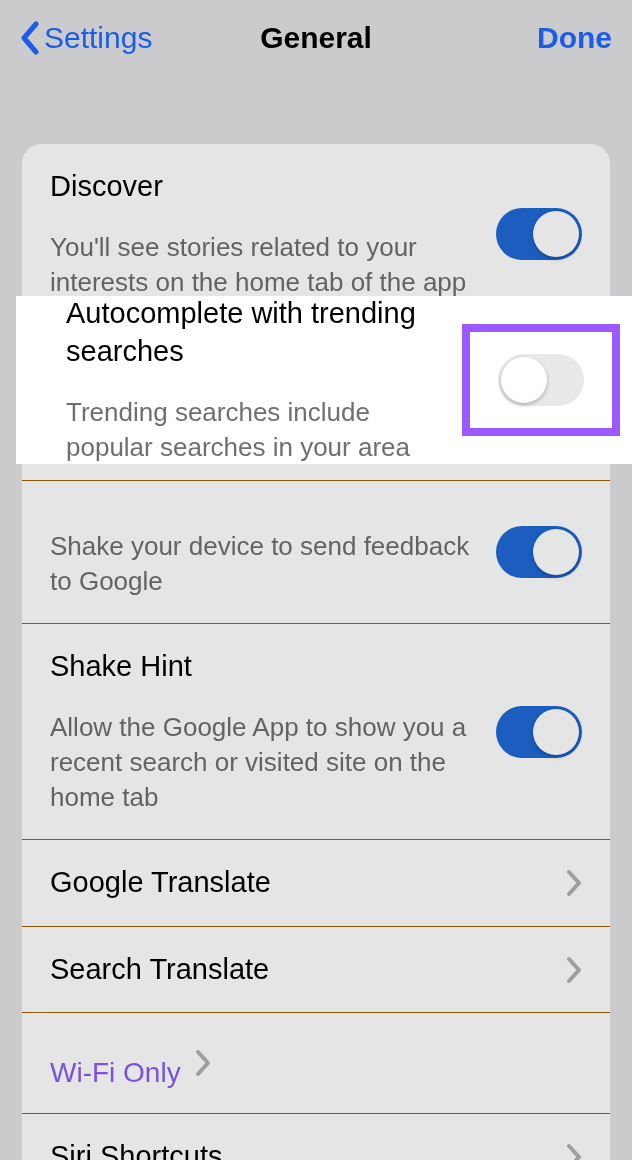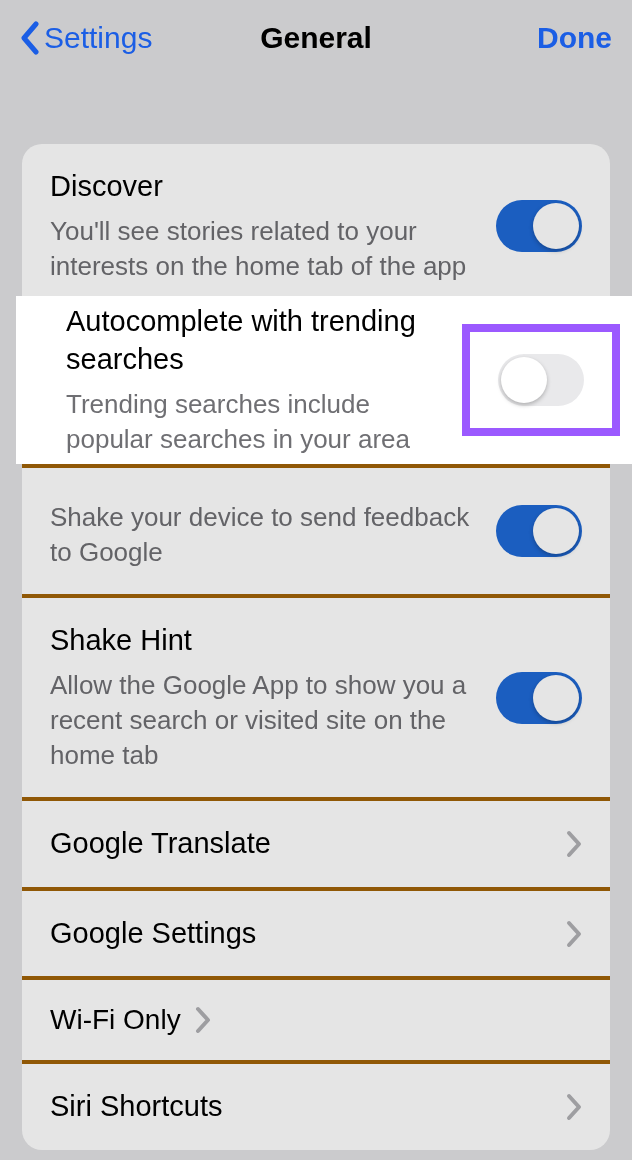--- a/index.html
+++ b/index.html
@@ -50,44 +50,45 @@
 
   
   .card {
     margin: 68px 22px 0 22px;
     background: #fff;
     border-radius: 20px;
     overflow: hidden;
   }
   .row {
     padding: 24px 28px 24px 28px;
-    border-bottom: 4px solid #a16207;
+    border-bottom: 1px solid #a16207;
     display: flex;
     align-items: center;
     justify-content: space-between;
     gap: 18px;
   }
   .row:last-child { border-bottom: none; }
   .row-text { flex: 1 1 auto; min-width: 0; }
   .row-title {
     font-size: 29px;
     font-weight: 400;
     color: #000;
     line-height: 1.3;
   }
   .row-sub {
-    margin-top: 8px;
+    margin-top: 24px;
     font-size: 26px;
     color: #6f6f73;
     line-height: 1.35;
   }
   .row-value {
     font-size: 28px;
-    color: #000000;
+    color: #8b5cf6;
     white-space: nowrap;
+    margin-top: 20px;
   }
   .row-right {
     display: flex;
     align-items: center;
     gap: 14px;
     flex: 0 0 auto;
   }
 
   
   .toggle {
@@ -194,21 +195,21 @@
       <span class="chevron">
         <svg width="16" height="28" viewBox="0 0 16 28">
             <polyline points="3,3 13,14 3,25" fill="none" stroke="#b0b0b4" stroke-width="4" stroke-linecap="round" stroke-linejoin="round"></polyline>
           </svg>
       </span>
     </div>
   </div>
 
   <div class="row">
     <div class="row-text">
-        <div class="row-title">Google Settings</div>
+        <div class="row-title">Search Translate</div>
       </div>
     <div class="row-right">
       <span class="chevron">
         <svg width="16" height="28" viewBox="0 0 16 28">
             <polyline points="3,3 13,14 3,25" fill="none" stroke="#b0b0b4" stroke-width="4" stroke-linecap="round" stroke-linejoin="round"></polyline>
           </svg>
       </span>
     </div>
   </div>
 

